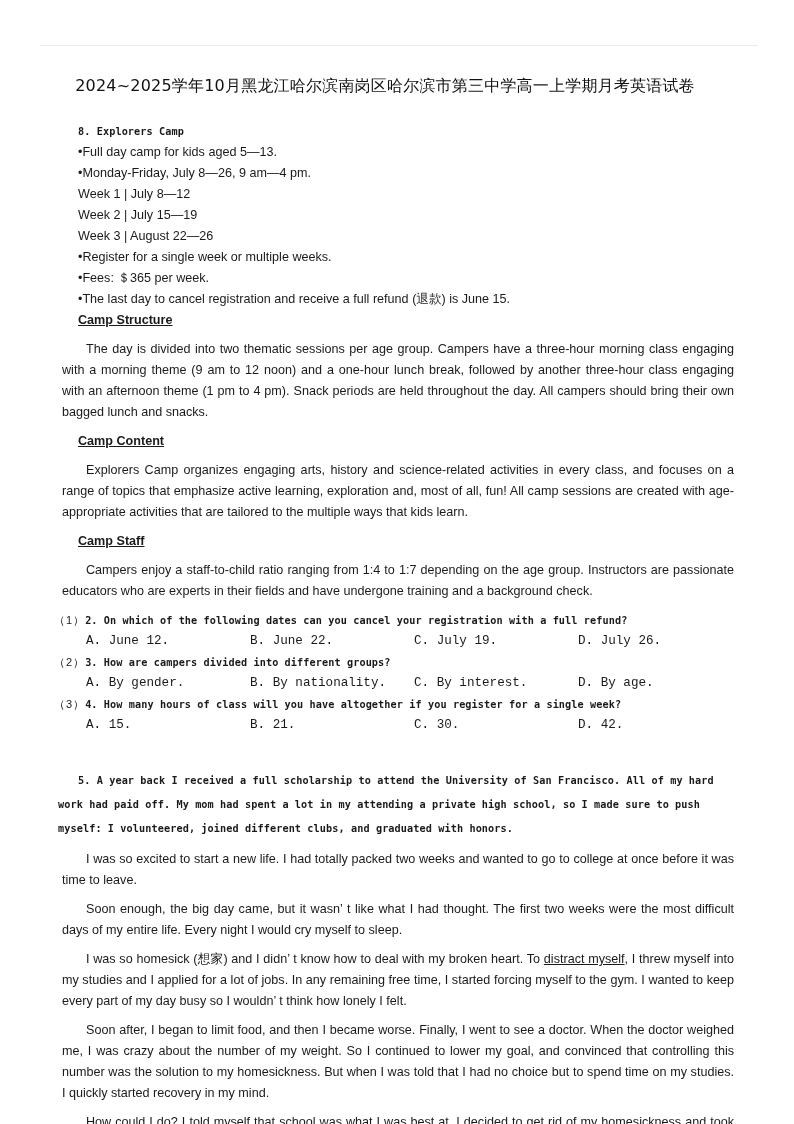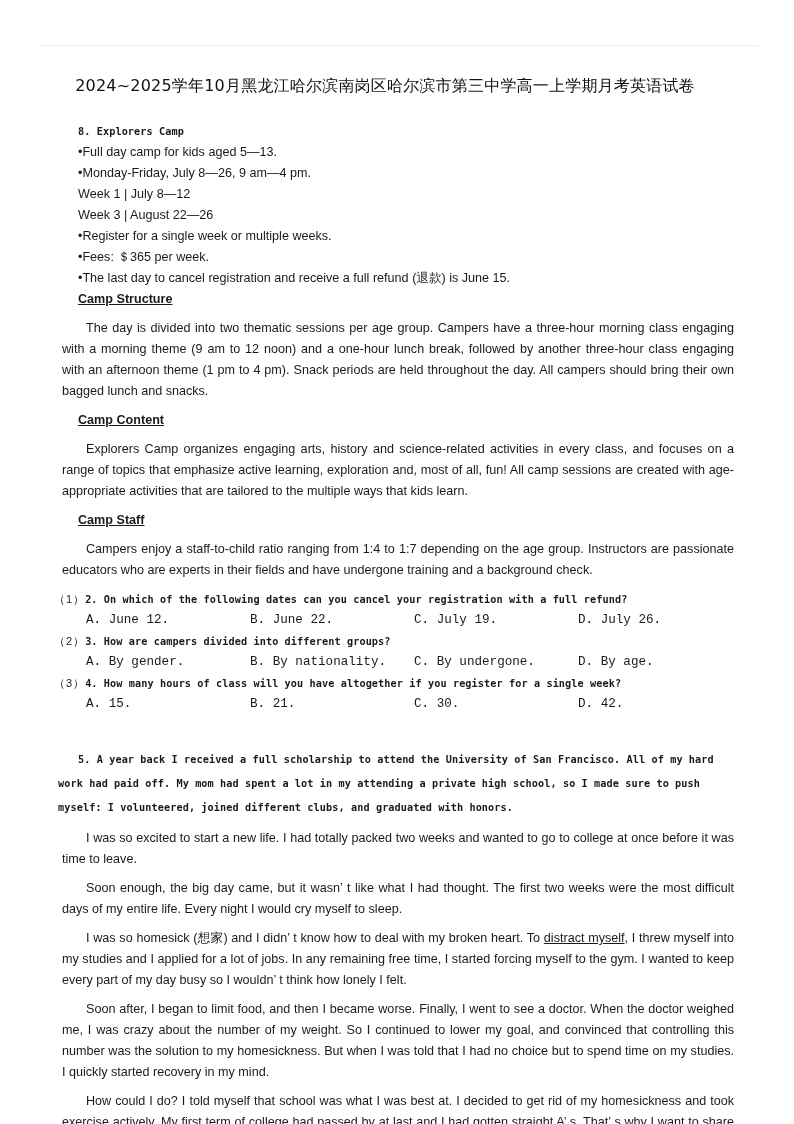--- a/index.html
+++ b/index.html
@@ -28,20 +28,21 @@
 <div class="topline"></div>
 
 <div class="title">2024~2025学年10月黑龙江哈尔滨南岗区哈尔滨市第三中学高一上学期月考英语试卷</div>
 
 <div class="content">
 
   <div class="l mono">8. Explorers Camp</div>
   <div class="l">•Full day camp for kids aged 5—13.</div>
   <div class="l">•Monday-Friday, July 8—26, 9 am—4 pm.</div>
   <div class="l">Week 1 | July 8—12</div>
+  <div class="l">Week 2 | July 15—19</div>
   <div class="l">Week 3 | August 22—26</div>
   <div class="l">•Register for a single week or multiple weeks.</div>
   <div class="l">•Fees: ＄365 per week.</div>
   <div class="l">•The last day to cancel registration and receive a full refund (退款) is June 15.</div>
 
   <div class="heading">Camp Structure</div>
   <p class="ind">The day is divided into two thematic sessions per age group. Campers have a three-hour morning class engaging with a morning theme (9 am to 12 noon) and a one-hour lunch break, followed by another three-hour class engaging with an afternoon theme (1 pm to 4 pm). Snack periods are held throughout the day. All campers should bring their own bagged lunch and snacks.</p>
 
   <div class="heading">Camp Content</div>
   <p class="ind">Explorers Camp organizes engaging arts, history and science-related activities in every class, and focuses on a range of topics that emphasize active learning, exploration and, most of all, fun! All camp sessions are created with age-appropriate activities that are tailored to the multiple ways that kids learn.</p>
@@ -58,21 +59,21 @@
     <span>C. July 19.</span>
     <span>D. July 26.</span>
   </div>
 
   <div class="q">
     <span class="num">（2）</span><span class="mono">3. How are campers divided into different groups?</span>
   </div>
   <div class="opts">
     <span>A. By gender.</span>
     <span>B. By nationality.</span>
-    <span>C. By undergone.</span>
+    <span>C. By interest.</span>
     <span>D. By age.</span>
   </div>
 
   <div class="q">
     <span class="num">（3）</span><span class="mono">4. How many hours of class will you have altogether if you register for a single week?</span>
   </div>
   <div class="opts">
     <span>A. 15.</span>
     <span>B. 21.</span>
     <span>C. 30.</span>

